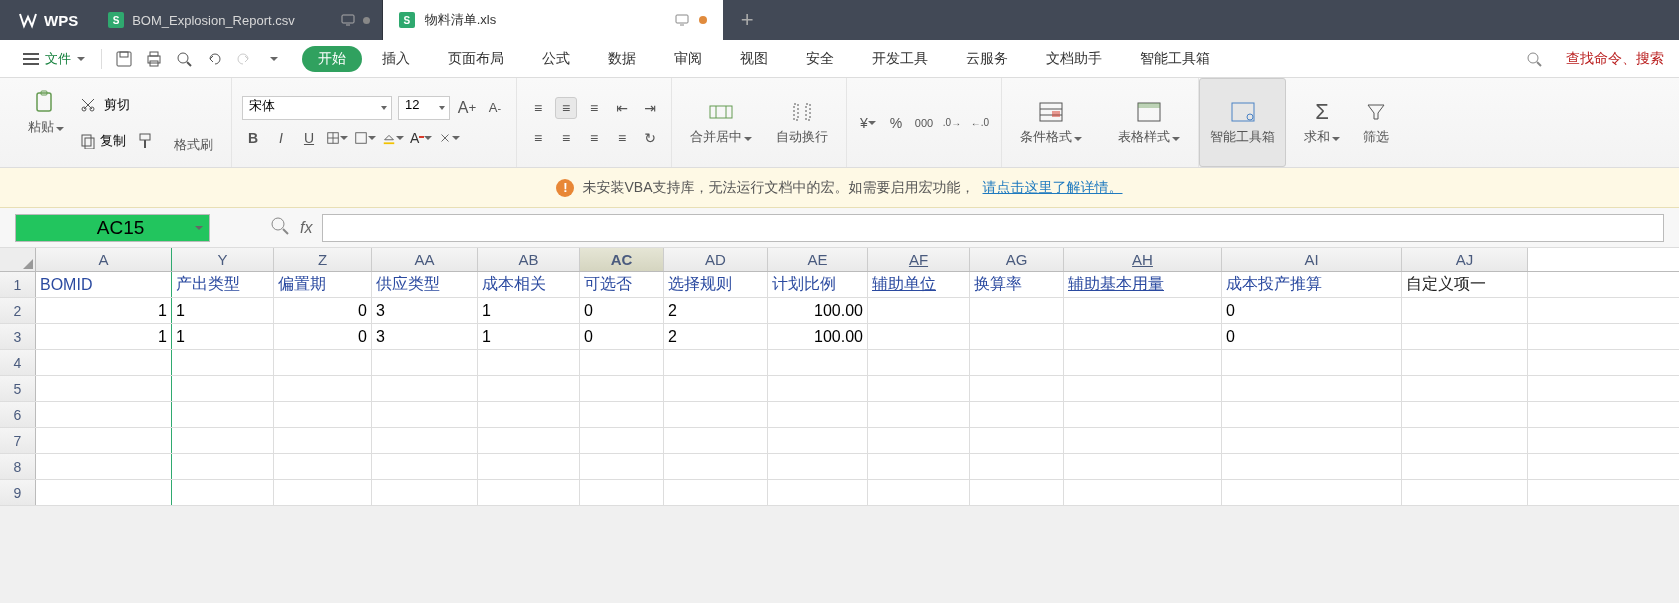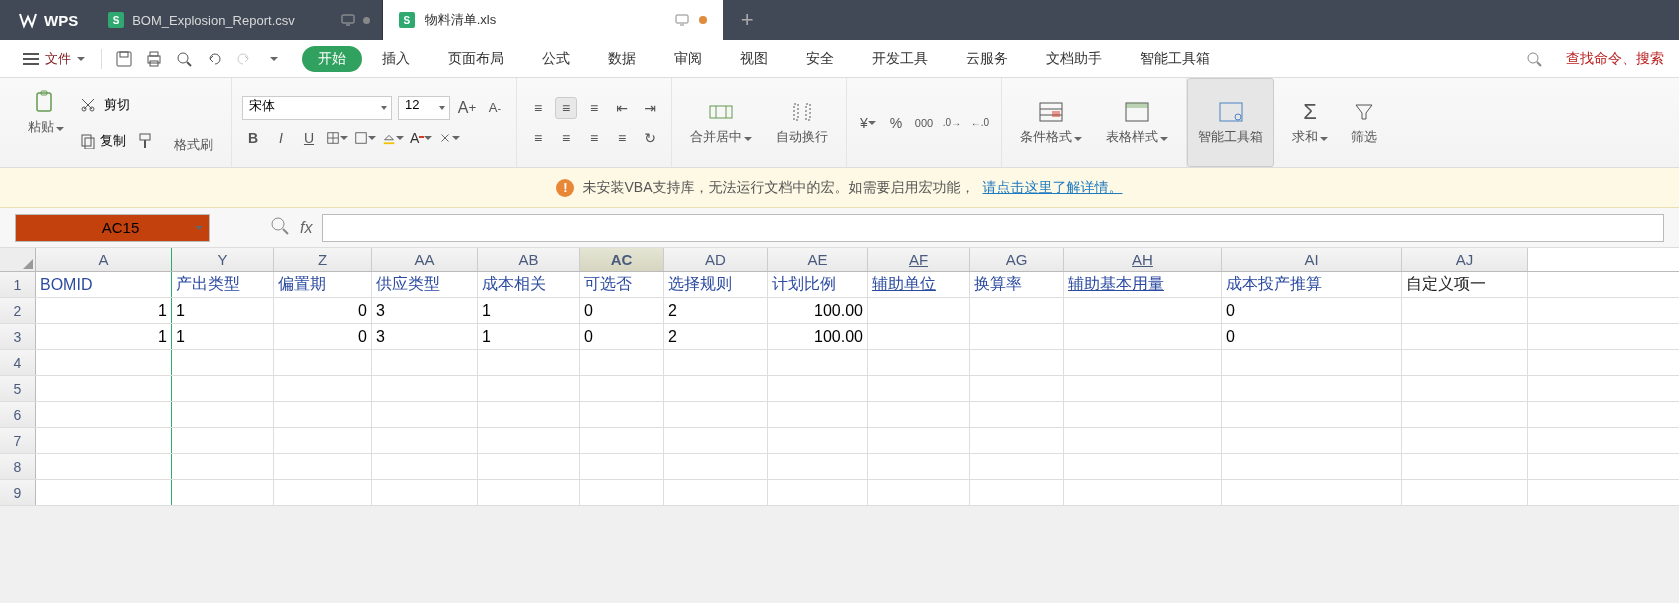--- a/index.html
+++ b/index.html
@@ -11,21 +11,21 @@
 .tab-inactive { display: flex; align-items: center; padding: 0 12px; color: #d8d8d8; gap: 8px; border-right: 1px solid #2e333c; }
 .tab-inactive .close-dot { width: 7px; height: 7px; border-radius: 50%; background: #888; }
 .tab-active { display: flex; align-items: center; padding: 0 16px; background: #fff; color: #333; gap: 10px; min-width: 340px; }
 .tab-active .orange-dot { width: 8px; height: 8px; border-radius: 50%; background: #e08b3d; }
 .doc-icon { width: 16px; height: 16px; background: #2fa96f; border-radius: 2px; display: inline-flex; align-items: center; justify-content: center; color: #fff; font-size: 10px; font-weight: bold; }
 .monitor-icon { display: inline-block; width: 14px; height: 12px; }
 .new-tab { display: flex; align-items: center; padding: 0 18px; color: #aaa; font-size: 22px; }
 
 
 .menurow { display: flex; height: 38px; background: #fff; border-bottom: 1px solid #ddd; align-items: center; padding: 0 15px; gap: 2px; }
-.menu-file { display: flex; align-items: center; gap: 6px; padding: 0 8px; color: #7f1d1d; }
+.menu-file { display: flex; align-items: center; gap: 6px; padding: 0 8px; color: #15803d; }
 .caret { display: inline-block; border-top: 4px solid #666; border-left: 4px solid transparent; border-right: 4px solid transparent; }
 .divider-v { width: 1px; height: 20px; background: #ddd; margin: 0 6px; }
 .qat-icon { width: 24px; height: 24px; display: inline-flex; align-items: center; justify-content: center; color: #555; margin: 0 2px; }
 .menu-tab { padding: 0 18px; height: 100%; display: flex; align-items: center; color: #333; font-size: 14px; }
 .menu-tab.active { background: #30a15f; color: #fff; border-radius: 14px; height: 26px; padding: 0 16px; }
 .search-cmd { margin-left: auto; display: flex; align-items: center; gap: 24px; color: #b91c1c; font-size: 14px; }
 
 
 .ribbon { display: flex; height: 90px; background: linear-gradient(#f9f9f9, #f3f3f3); border-bottom: 1px solid #ddd; align-items: stretch; padding: 0 10px; }
 .rgroup { display: flex; flex-direction: column; justify-content: center; padding: 0 10px; border-right: 1px solid #e5e5e5; }
@@ -41,21 +41,21 @@
 .tinybtn { width: 22px; height: 22px; display: inline-flex; align-items: center; justify-content: center; color: #555; font-size: 14px; border-radius: 2px; }
 .highlight-group { background: #e8e8e8; border: 1px solid #ccc; border-radius: 3px; padding: 2px; }
 
 
 .warnbar { height: 40px; background: #fef9e5; display: flex; align-items: center; justify-content: center; gap: 8px; font-size: 14px; color: #555; border-bottom: 1px solid #e8dfb5; }
 .warn-icon { width: 18px; height: 18px; border-radius: 50%; background: #e88736; color: #fff; display: inline-flex; align-items: center; justify-content: center; font-weight: bold; font-size: 13px; }
 .warn-link { color: #1f7abf; }
 
 
 .fbar { display: flex; height: 40px; background: #f7f7f7; align-items: center; padding: 0 15px; gap: 10px; border-bottom: 1px solid #ddd; }
-.namebox { width: 195px; height: 28px; border: 1px solid #bbb; background: #c2410c; display: flex; align-items: center; justify-content: center; position: relative; font-size: 15px; padding-left: 16px; }
+.namebox { width: 195px; height: 28px; border: 1px solid #bbb; background: #22c55e; display: flex; align-items: center; justify-content: center; position: relative; font-size: 19px; padding-left: 16px; }
 .namebox .caret2 { position: absolute; right: 6px; }
 .fx-label { font-style: italic; font-size: 16px; color: #666; }
 .formula-input { flex: 1; height: 28px; border: 1px solid #bbb; background: #fff; }
 
 
 .sheet { display: flex; flex-direction: column; background: #fff; }
 .colheaders { display: flex; height: 24px; border-bottom: 1px solid #bbb; }
 .corner { width: 36px; background: #ededed; border-right: 1px solid #bbb; position: relative; }
 .corner::after { content:""; position:absolute; right:2px; bottom:2px; border-right: 10px solid #999; border-top: 10px solid transparent; }
 .colh { border-right: 1px solid #ccc; background: linear-gradient(#f5f5f5,#e9e9e9); text-align: center; font-size: 15px; color: #4a5b7e; display: flex; align-items: center; justify-content: center; }
@@ -343,21 +343,21 @@
     <div class="rrow">
       <span class="tinybtn">¥<span class="caret"></span></span>
       <span class="tinybtn">%</span>
       <span class="tinybtn" style="font-size:11px">000</span>
       <span class="tinybtn" style="font-size:10px">.0→</span>
       <span class="tinybtn" style="font-size:10px">←.0</span>
     </div>
   </div>
 
   <div class="rgroup">
-    <div style="display:flex; gap:8px;">
+    <div style="display:flex; gap:20px;">
       <div class="bigbtn">
         <div class="bigbtn-icon">
             <svg width="26" height="22" viewBox="0 0 26 22">
               <rect x="2" y="2" width="22" height="18" fill="none" stroke="#555"></rect>
               <line x1="2" y1="8" x2="24" y2="8" stroke="#555"></line>
               <line x1="2" y1="14" x2="24" y2="14" stroke="#555"></line>
               <rect x="14" y="10" width="8" height="6" fill="#d83a2a" opacity="0.5"></rect>
             </svg>
           </div>
         <div class="rlabel"><span>条件格式</span><span class="caret" style="margin-left:2px"></span></div>

